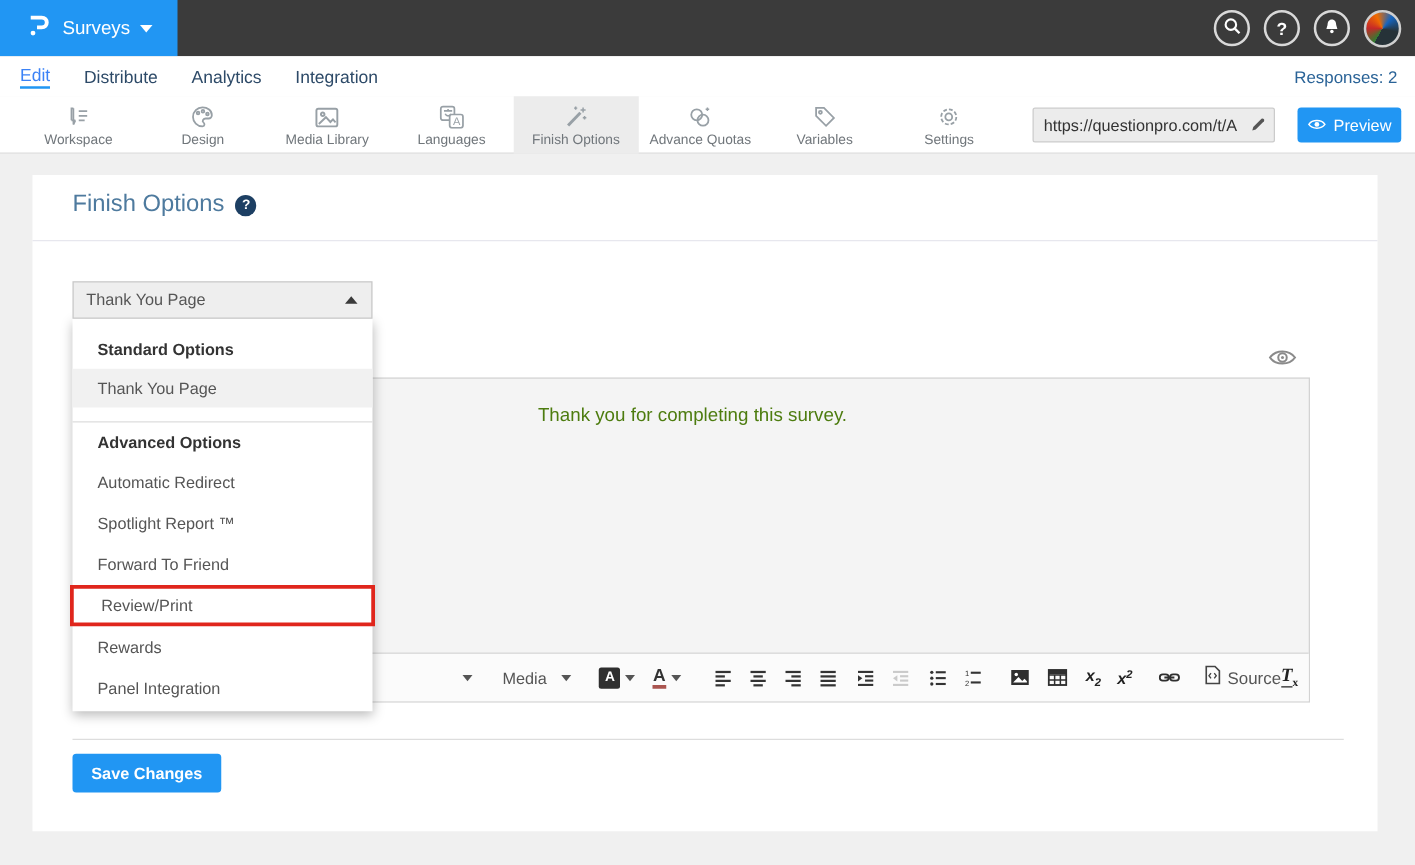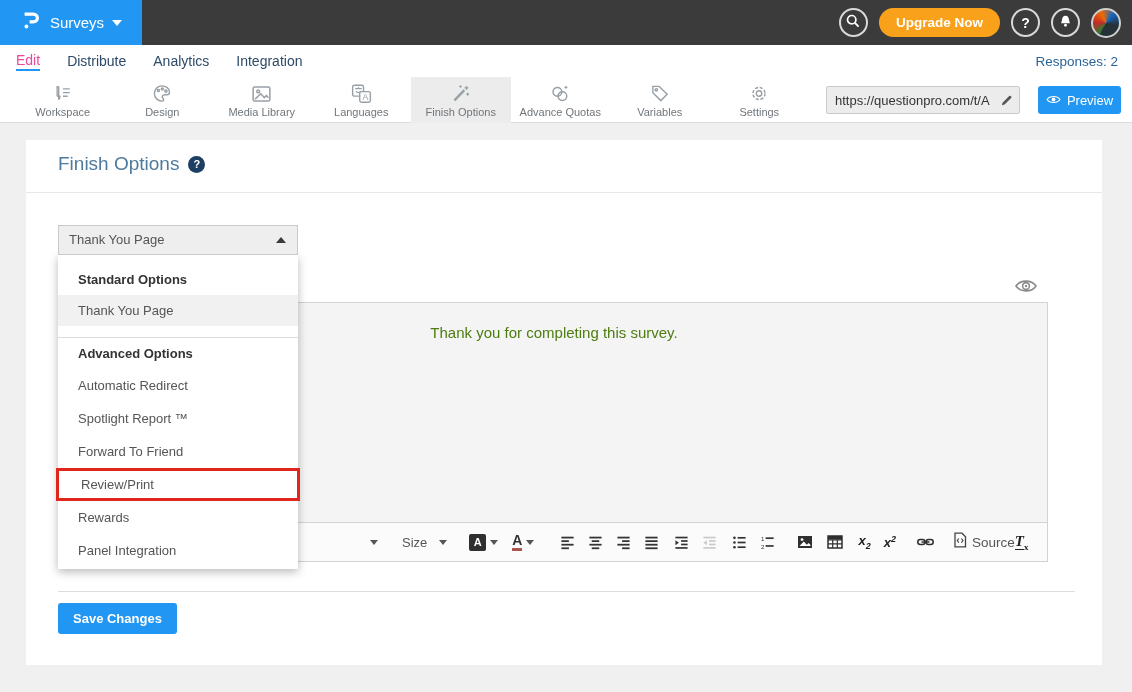--- a/index.html
+++ b/index.html
@@ -20,21 +20,21 @@
   .bc-parent { color:#82b6dd; cursor:pointer; }
   .bc-sep { color:#8f8f8f; font-size:14px; }
   .bc-current { color:#f1f1f1; }
   .top-right { margin-left:auto; display:flex; align-items:center; gap:11px; padding-right:11px; }
   .circle-btn { width:29px; height:29px; border:2px solid #d9d9d9; border-radius:50%; display:flex; align-items:center; justify-content:center; color:#fff; font-weight:bold; font-size:14px; cursor:pointer; background:transparent; }
   .upgrade-btn { height:29px; border-radius:15px; background:#f9a11b; color:#fff; font-size:13.5px; font-weight:bold; border:none; padding:0 17px; cursor:pointer; font-family:inherit; }
   .avatar { width:30px; height:30px; border-radius:50%; border:2px solid #cfcfcf; background: conic-gradient(from 210deg, #2e7d32, #c62828, #ef6c00, #1565c0, #263238 70%, #263238); cursor:pointer; }
   
   .navrow { position:absolute; left:0; top:45px; width:1132px; height:32px; background:#fff; display:flex; align-items:center; padding:0 14px 0 16px; }
   .tab { font-size:14px; color:#2d4a68; margin-right:27px; cursor:pointer; padding-bottom:1px; }
-  .tab.active { color:#ec4899; border-bottom:2px solid #2196f3; }
+  .tab.active { color:#3b82f6; border-bottom:2px solid #2196f3; }
   .responses { margin-left:auto; font-size:13.5px; color:#2a6397; cursor:pointer; }
   
   .ribbon { position:absolute; left:0; top:77px; width:1132px; height:46px; background:#fff; border-bottom:1px solid #dcdcdc; }
   .rib-items { position:absolute; left:13px; top:0; display:flex; height:46px; }
   .rib-item { width:99.5px; height:46px; display:flex; flex-direction:column; align-items:center; justify-content:center; gap:3px; cursor:pointer; }
   .rib-item.active { background:#ececec; }
   .rib-label { font-size:11px; color:#70767b; white-space:nowrap; }
   .rib-ico { height:21px; display:flex; align-items:flex-end; }
   .url-wrap { position:absolute; right:112px; top:9px; width:194px; height:28px; }
   .url-input { width:100%; height:100%; background:#ececec; border:1px solid #cbcbcb; border-radius:2px; font-size:13px; color:#333; padding:0 26px 0 8px; font-family:inherit; }
@@ -93,21 +93,20 @@
   </div>
   <div class="top-right">
     <div class="circle-btn">
       <span>
         <svg width="16" height="16" viewBox="0 0 16 16">
             <circle cx="6.7" cy="6.7" r="4.2" stroke="#fff" stroke-width="1.7" fill="none"></circle>
             <path d="M9.9 9.9 L13.6 13.6" stroke="#fff" stroke-width="1.9"></path>
           </svg>
       </span>
     </div>
-    <button class="upgrade-btn">Upgrade Now</button>
     <div class="circle-btn">
       <span>?</span>
     </div>
     <div class="circle-btn">
       <span>
         <svg width="15" height="15" viewBox="0 0 16 16">
             <path d="M8 1.8 C5.5 1.8 4.4 3.8 4.3 6.4 L3.3 9.8 H12.7 L11.7 6.4 C11.6 3.8 10.5 1.8 8 1.8 Z" fill="#fff"></path>
             <circle cx="8" cy="12" r="1.5" fill="#fff"></circle>
           </svg>
       </span>
@@ -237,21 +236,21 @@
         <circle cx="12" cy="8" r="3.4" fill="none" stroke="#8b8b8b" stroke-width="1.6"></circle>
         <circle cx="12" cy="8" r="1.2" fill="#8b8b8b"></circle>
       </svg>
   </span>
 
   <div class="editor">
     <div class="editor-content">Thank you for completing this survey.</div>
     <div class="editor-toolbar">
       <span class="tb-caret" style="margin-left:309px"></span>
       <span class="tb-btn" style="margin-left:24px">
-        <span class="tb-text">Size</span>
+        <span class="tb-text">Media</span>
         <span class="tb-caret" style="margin-left:8px"></span>
       </span>
       <span class="tb-btn" style="margin-left:22px">
         <span class="bg-chip">A</span>
         <span class="tb-caret"></span>
       </span>
       <span class="tb-btn" style="margin-left:14px">
         <span class="fg-a">A</span>
         <span class="tb-caret"></span>
       </span>

